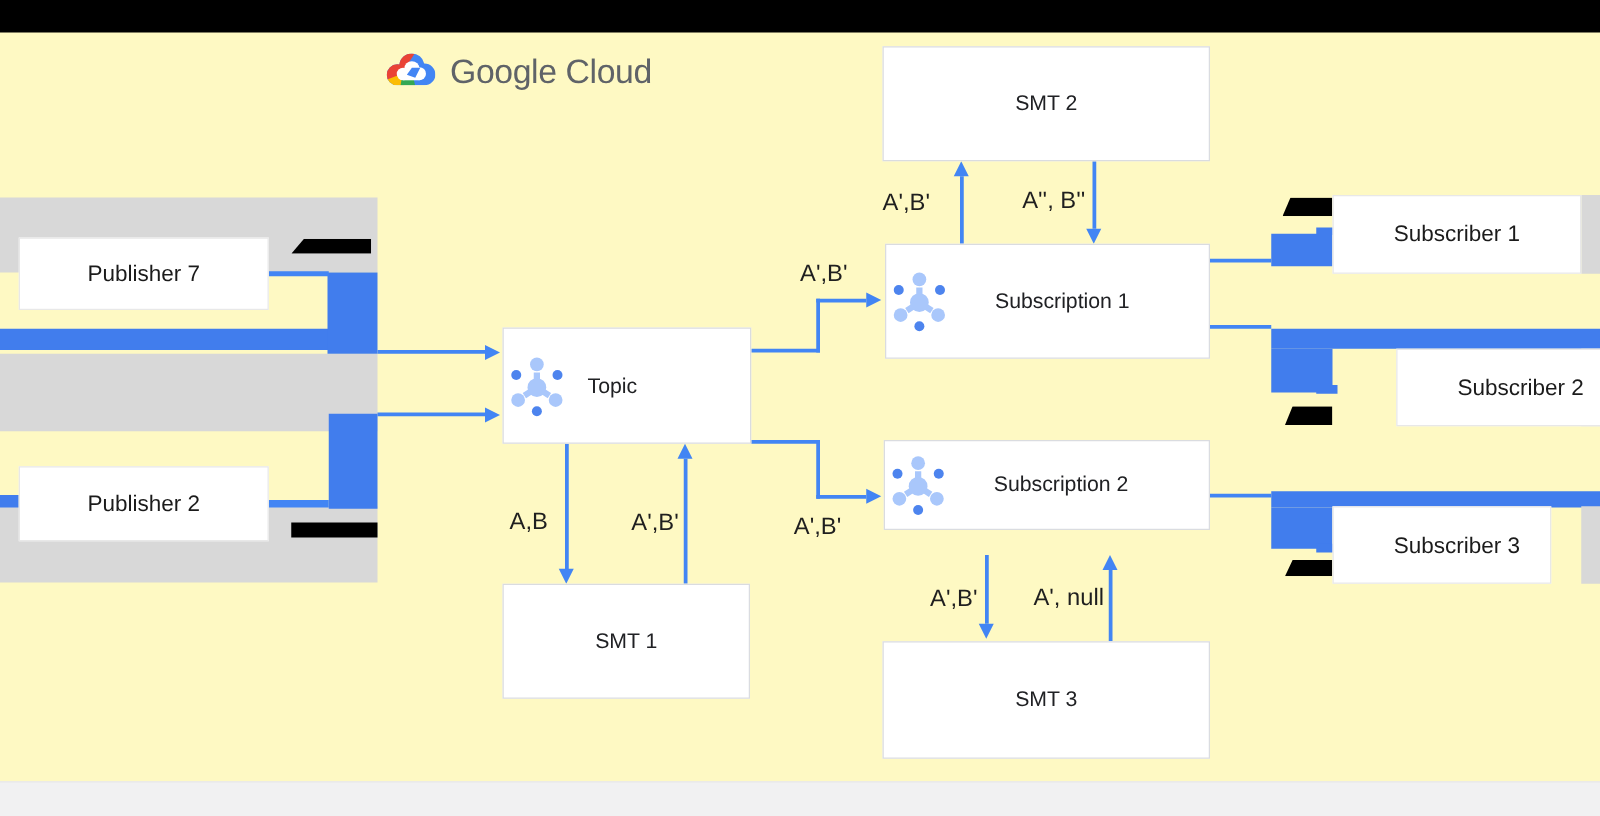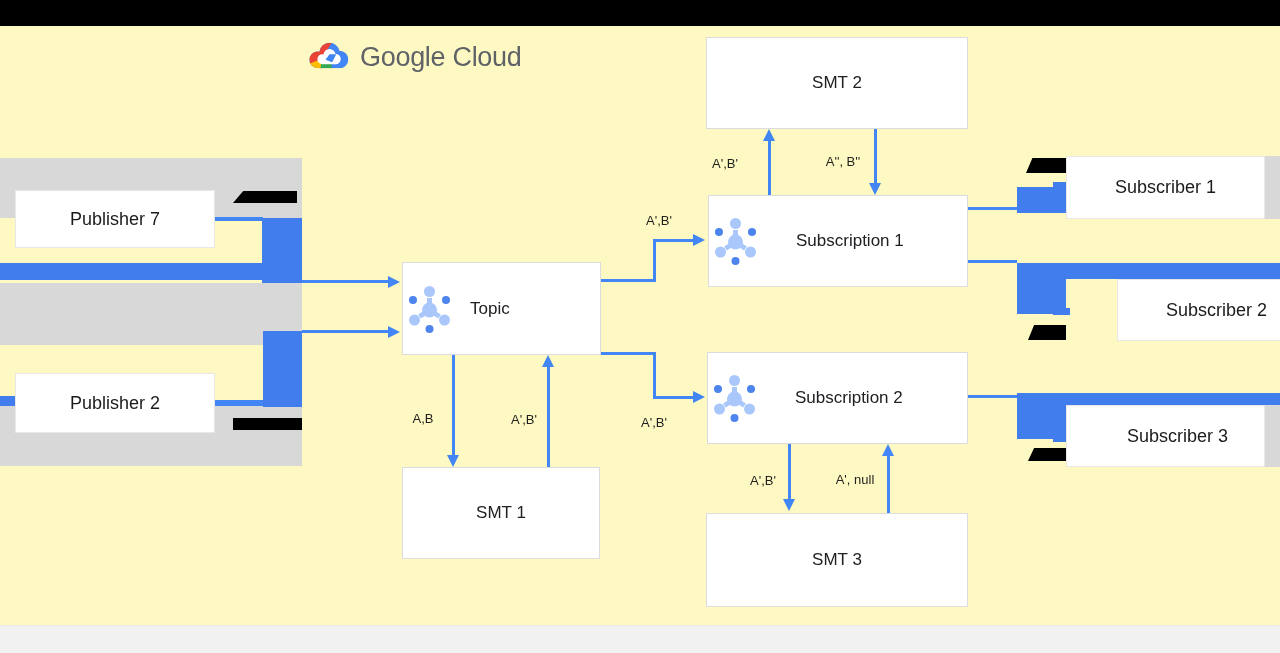--- a/index.html
+++ b/index.html
@@ -39,41 +39,41 @@
   .plainbox {
     position:absolute; background:#fff; border:1px solid #e8e8e8; box-sizing:border-box;
     display:flex; align-items:center; justify-content:center;
     font-size:18px; color:#1b1b1b;
   }
   .topic-box { left:402px; top:262px; width:199px; height:93px; }
   .smt1-box  { left:402px; top:467px; width:198px; height:92px; }
   .smt2-box  { left:706px; top:37px;  width:262px; height:92px; }
   .smt3-box  { left:706px; top:513px; width:262px; height:94px; }
   .sub1-box  { left:708px; top:195px; width:260px; height:92px; }
-  .sub2-box  { left:707px; top:352px; width:261px; height:92px;text-align:center; }
+  .sub2-box  { left:707px; top:352px; width:261px; height:72px;text-align:center; }
   .pub1-box  { left:15px;  top:190px; width:200px; height:58px; }
   .pub2-box  { left:15px;  top:373px; width:200px; height:60px; }
   .sbr1-box  { left:1066px; top:156px; width:199px; height:63px; }
   .sbr2-box  { left:1117px; top:279px; width:199px; height:62px; }
-  .sbr3-box  { left:1066px; top:405px; width:199px; height:62px;padding-left:24px; }
+  .sbr3-box  { left:1066px; top:405px; width:175px; height:62px;padding-left:24px; }
   .gap-topic .lbl { margin-left:18px; }
   .gap-sub .lbl   { margin-left:38px; }
 
   .ps-icon { width:45px; height:50px; flex:0 0 auto; }
 
   
   .wire { position:absolute; background:#4285f4; }
   .ah { position:absolute; width:0; height:0; }
   .ah-right { border-left:12px solid #4285f4; border-top:6px solid transparent; border-bottom:6px solid transparent; }
   .ah-up    { border-bottom:12px solid #4285f4; border-left:6.5px solid transparent; border-right:6.5px solid transparent; }
   .ah-down  { border-top:12px solid #4285f4; border-left:6.5px solid transparent; border-right:6.5px solid transparent; }
 
   .elabel {
     position:absolute; transform:translate(-50%,-50%);
-    font-size:13px; color:#1f1f1f; white-space:nowrap;
+    font-size:19px; color:#1f1f1f; white-space:nowrap;
   }
 
   
   .logo-wrap { left:308px; top:37px; height:40px; display:flex; align-items:center; }
   .gc-logo { width:43px; height:35px; }
   .logo-text { margin-left:9px; font-size:27px; letter-spacing:-0.3px; color:#5f6368; }
 </style>
 </head>
 <body>
 

